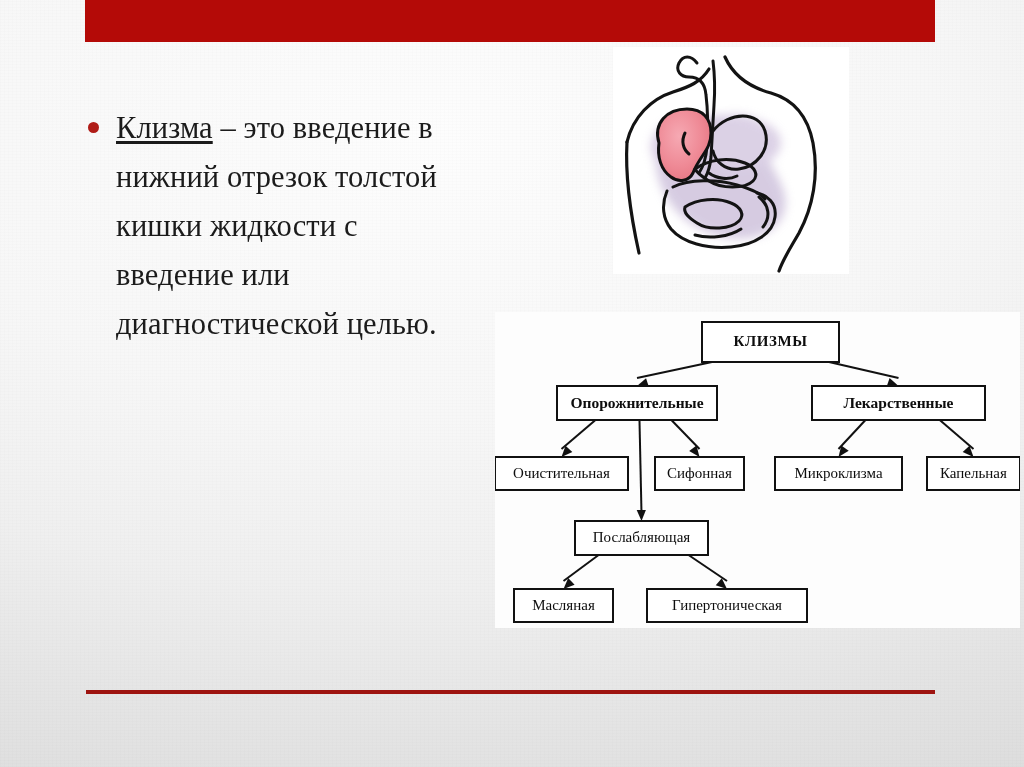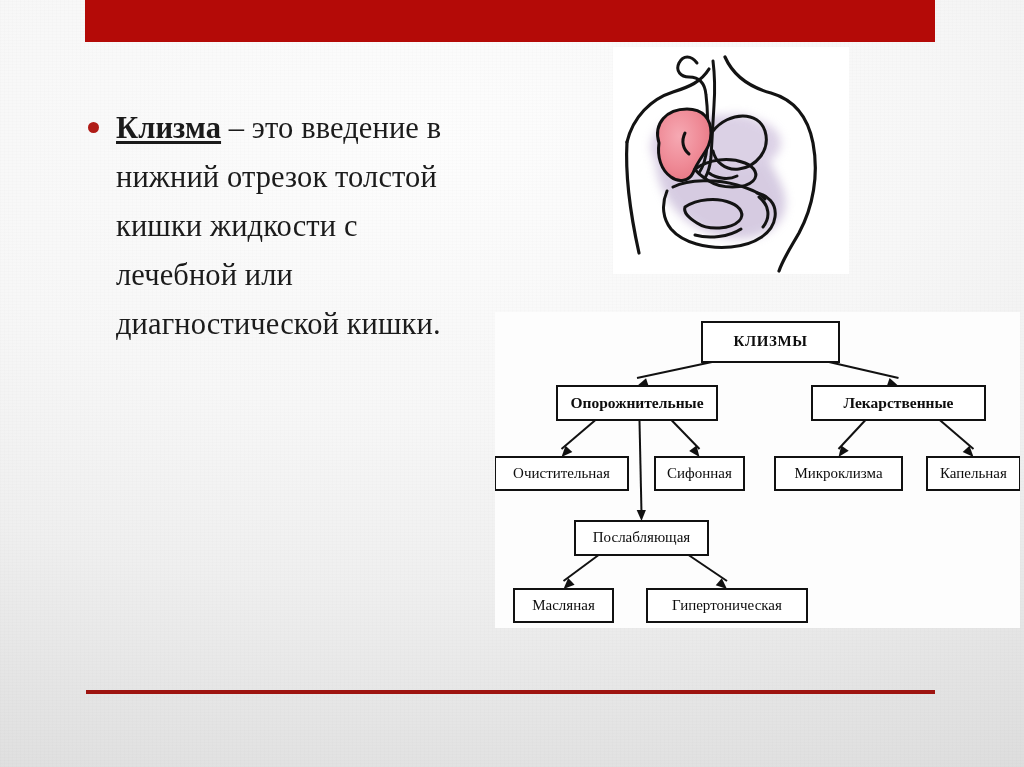--- a/index.html
+++ b/index.html
@@ -69,21 +69,21 @@
     margin-right: 17px;
   }
   #bullet-text {
     flex: 1 1 auto;
     font-size: 30.5px;
     line-height: 49px;
     color: #1b1b1b;
     letter-spacing: .1px;
   }
   #term {
-    font-weight: bold;
+    font-weight: normal;
     text-decoration: underline;
     text-underline-offset: 3px;
   }
 
   
   #anatomy-figure {
     position: absolute;
     left: 613px;
     top: 47px;
     width: 236px;
@@ -129,21 +129,21 @@
 
 <div id="slide">
 
   <div id="noise"></div>
 
   <div id="header-bar"></div>
 
   <div id="bullet-block">
     <span id="bullet-dot"></span>
     <div id="bullet-text">
-      <span id="term">Клизма</span><span> – </span><span>это введение в нижний отрезок толстой кишки жидкости с лечебной или диагностической кишки.</span>
+      <span id="term">Клизма</span><span> – </span><span>это введение в нижний отрезок толстой кишки жидкости с введение или диагностической целью.</span>
     </div>
   </div>
 
   <div id="anatomy-figure">
     <svg width="236" height="227" viewBox="0 0 236 227" xmlns="http://www.w3.org/2000/svg" aria-hidden="true">
       <defs>
         <filter id="softblur" x="-30%" y="-30%" width="160%" height="160%">
           <feGaussianBlur stdDeviation="5"></feGaussianBlur>
         </filter>
         <radialGradient id="stomachFill" cx="40%" cy="38%" r="72%">

